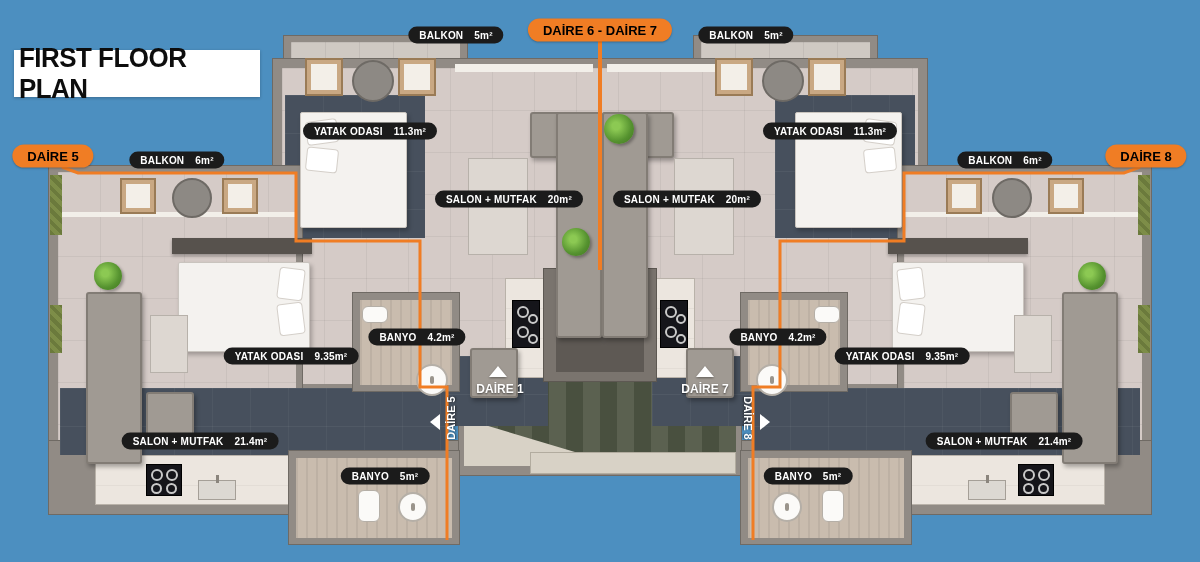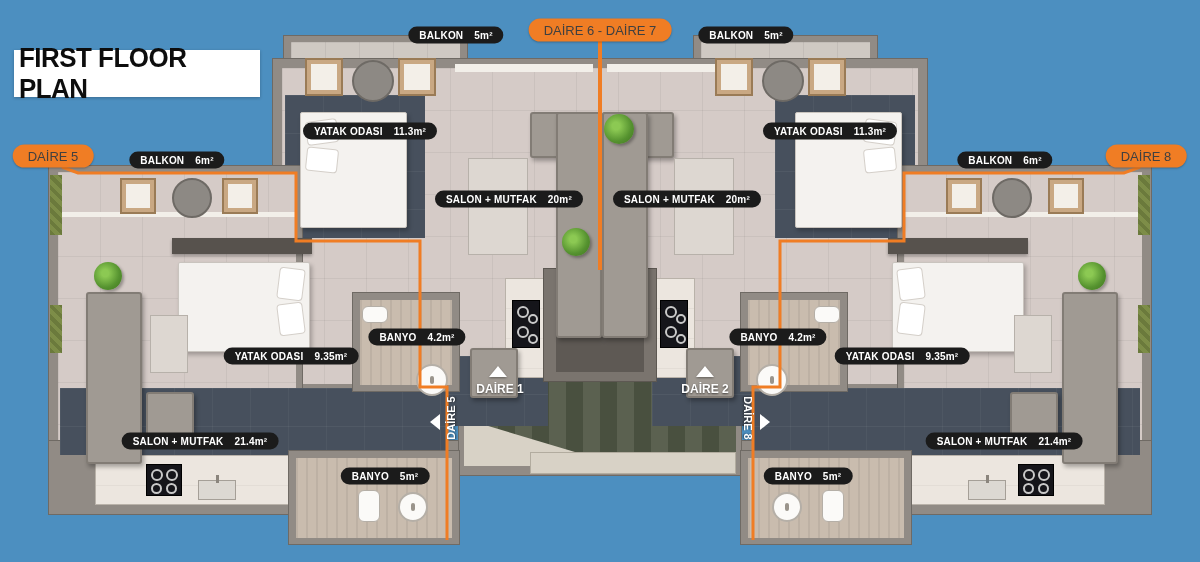--- a/index.html
+++ b/index.html
@@ -50,22 +50,22 @@
   .stairs{position:absolute;background:repeating-linear-gradient(90deg,#49503f 0 17px,#5b6150 17px 34px);}
   .stairs-cut{position:absolute;background:#d8d2c6;clip-path:polygon(0 100%,58% 100%,0 45%);}
   .landing{position:absolute;background:#d8d2c6;box-shadow:0 0 0 1px #b2ac9f inset;}
   .elev-outer{position:absolute;background:#7a746e;box-shadow:0 0 0 1px #5d5852 inset;}
   .elev-inner{position:absolute;background:#5e5954;display:flex;align-items:center;justify-content:center;}
   .elev-inner span{color:#fff;font-weight:bold;font-size:14px;letter-spacing:.5px;}
   
   .pill{position:absolute;transform:translate(-50%,-50%);background:#1b1b1b;color:#fff;
         border-radius:10px;padding:3px 11px;font-size:10px;font-weight:bold;white-space:nowrap;
         display:inline-flex;gap:11px;align-items:baseline;letter-spacing:.2px;z-index:30;}
-  .badge{position:absolute;transform:translate(-50%,-50%);background:#f07d24;color:#404040;
-         border-radius:14px;padding:4px 15px;font-size:13px;font-weight:normal;white-space:nowrap;z-index:30;
+  .badge{position:absolute;transform:translate(-50%,-50%);background:#f07d24;color:#000000;
+         border-radius:14px;padding:4px 15px;font-size:13px;font-weight:bold;white-space:nowrap;z-index:30;
          box-shadow:0 1px 2px rgba(0,0,0,.25);}
   .doorlabel{position:absolute;transform:translate(-50%,-50%);color:#fff;font-weight:bold;font-size:12px;
          white-space:nowrap;z-index:30;text-shadow:0 1px 2px rgba(0,0,0,.6);}
   .doorlabel.vert-l{transform:translate(-50%,-50%) rotate(-90deg);font-size:11px;}
   .doorlabel.vert-r{transform:translate(-50%,-50%) rotate(90deg);font-size:11px;}
   .tri-up{position:absolute;width:0;height:0;border-left:9px solid transparent;border-right:9px solid transparent;
           border-bottom:11px solid #fff;z-index:30;filter:drop-shadow(0 1px 1px rgba(0,0,0,.4));}
   .tri-left{position:absolute;width:0;height:0;border-top:8px solid transparent;border-bottom:8px solid transparent;
           border-right:10px solid #fff;z-index:30;}
   .tri-right{position:absolute;width:0;height:0;border-top:8px solid transparent;border-bottom:8px solid transparent;
@@ -322,19 +322,19 @@
     <span>5m²</span>
   </div>
   <div class="pill" style="left:808px;top:476px;">
     <span>BANYO</span>
     <span>5m²</span>
   </div>
 
   <div class="tri-up" style="left:489px;top:366px;"></div>
   <div class="doorlabel" style="left:500px;top:389px;">DAİRE 1</div>
   <div class="tri-up" style="left:696px;top:366px;"></div>
-  <div class="doorlabel" style="left:705px;top:389px;">DAİRE 2</div>
+  <div class="doorlabel" style="left:705px;top:389px;">DAİRE 7</div>
   <div class="tri-left" style="left:430px;top:414px;"></div>
   <div class="doorlabel vert-l" style="left:451px;top:418px;">DAİRE 5</div>
   <div class="tri-right" style="left:760px;top:414px;"></div>
   <div class="doorlabel vert-r" style="left:748px;top:418px;">DAİRE 8</div>
 
 </div>
 
 </body></html>

